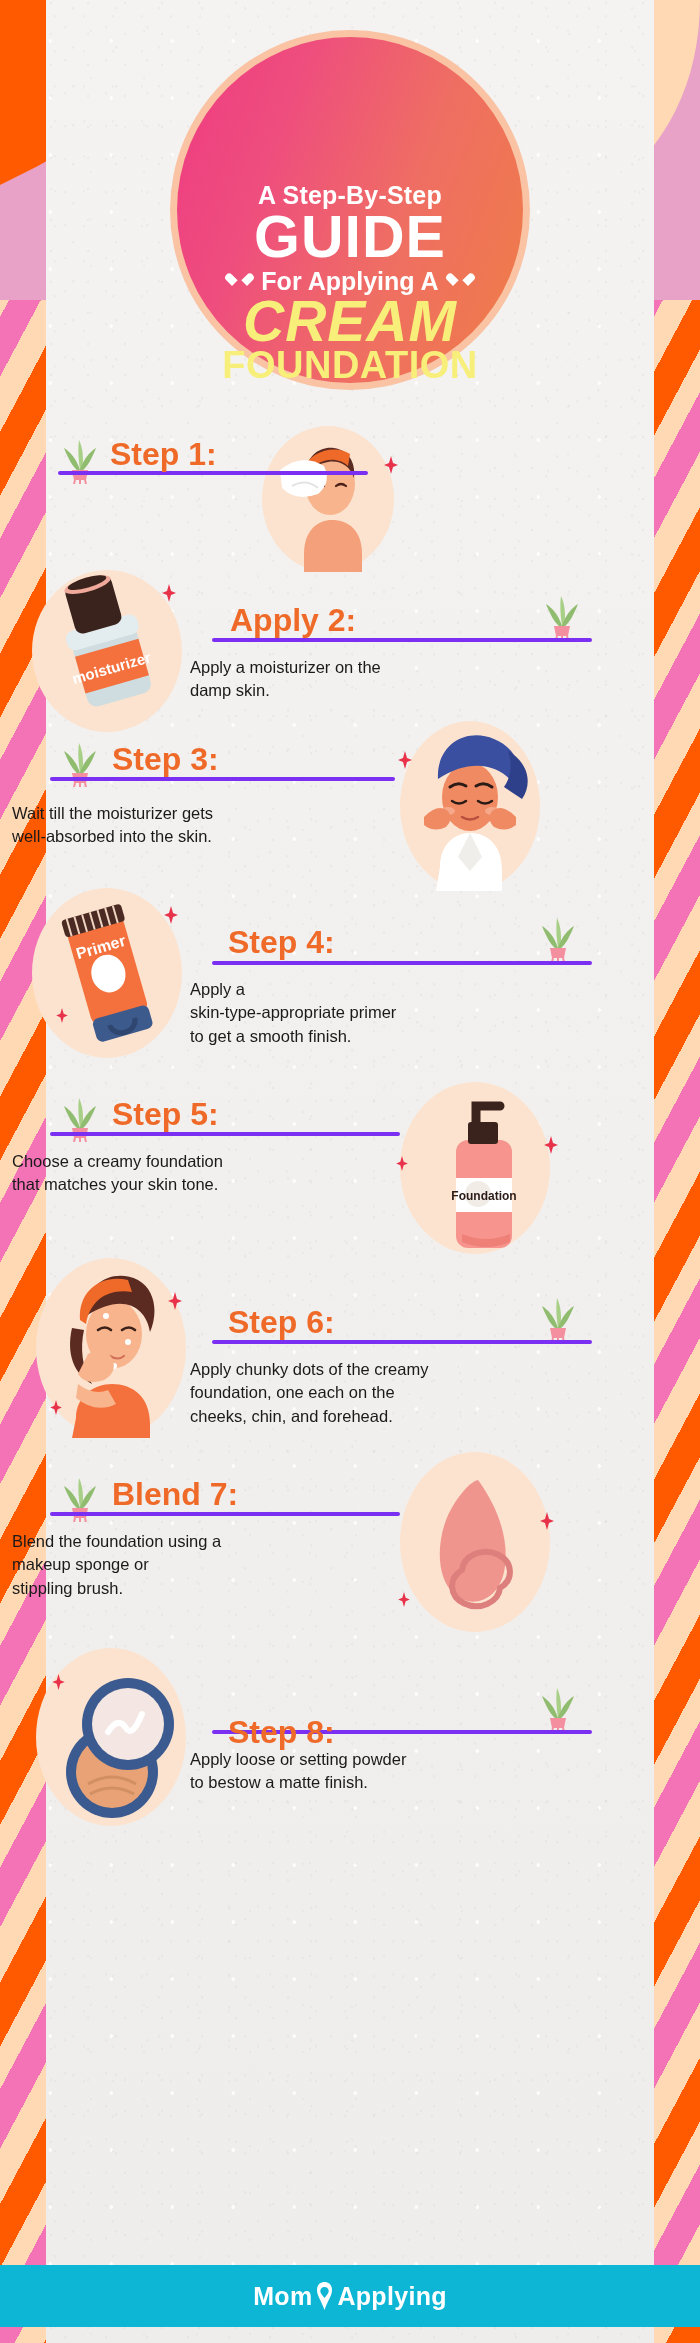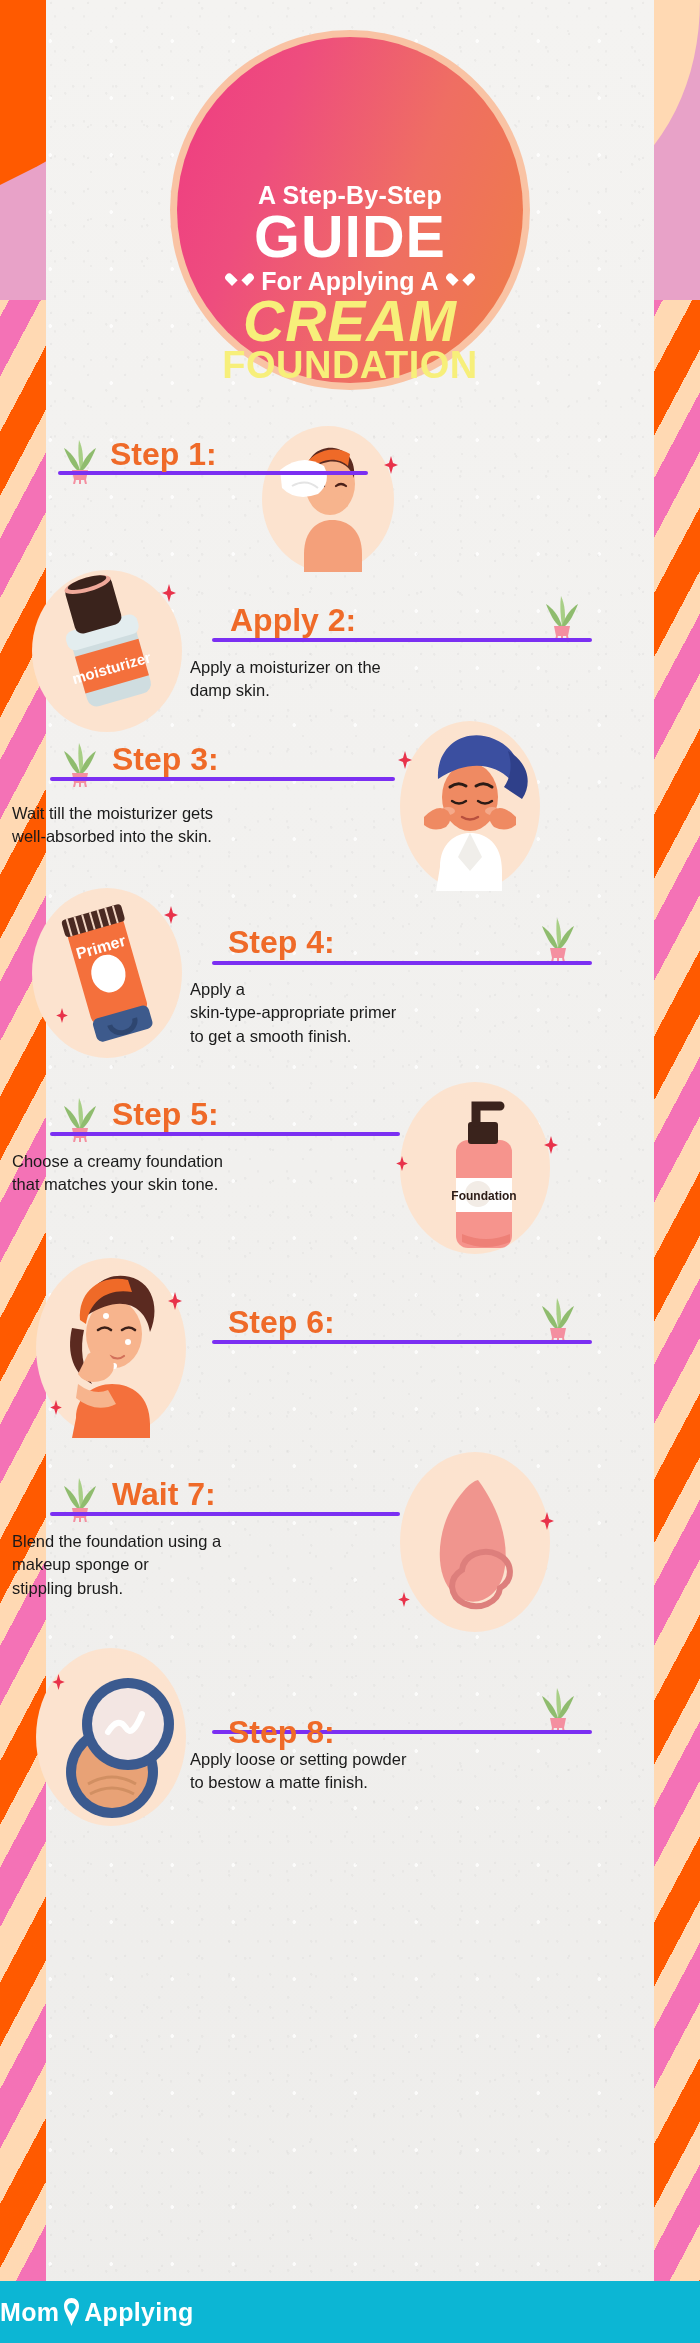--- a/index.html
+++ b/index.html
@@ -116,22 +116,22 @@
   .plant { position:absolute; width:44px; height:48px; }
   
   .bubble {
     position:absolute; border-radius:50%;
     background:#fce3cf;
   }
   .spark { position:absolute; }
 
   
   .footer {
-    position:absolute; left:0; bottom:0; width:700px; height:62px;
-    background:#0cb6d4; display:flex; align-items:center; justify-content:flex-start;
+    position:absolute; left:0; bottom:16px; width:700px; height:62px;
+    background:#0cb6d4; display:flex; align-items:center; justify-content:center;
   }
   .logo { display:flex; align-items:center; color:#fff; font-size:25px; font-weight:700; letter-spacing:.3px; }
   .logo .mark { width:21px; height:30px; margin:0 2px; position:relative; }
 </style>
 </head>
 <body>
 
 <div id="page">
 
   <div class="stripe-band left"></div>
@@ -397,34 +397,37 @@
         <span class="step-title">Step 6:</span>
       </div>
       <div class="rule" style="left:212px;top:100px;width:380px;"></div>
       <svg class="plant" style="left:536px;top:54px;" viewBox="0 0 44 48">
         <path d="M22 34 C18 22 12 16 6 12 C10 22 14 30 20 35 Z" fill="#8fbc6e"></path>
         <path d="M22 34 C20 20 20 12 21 4 C25 12 26 24 24 35 Z" fill="#a8cf86"></path>
         <path d="M22 34 C26 22 32 16 38 12 C34 22 30 30 24 35 Z" fill="#8fbc6e"></path>
         <path d="M14 34 h16 l-2 10 h-12 Z" fill="#f48fa0"></path>
         <path d="M17 44 l-1 4 M22 44 l0 4 M27 44 l1 4" stroke="#f48fa0" stroke-width="2" fill="none"></path>
       </svg>
+      <div class="body-text" style="left:190px;top:118px;width:380px;">Apply chunky dots of the creamy
+foundation, one each on the
+cheeks, chin, and forehead.</div>
     </div>
   </div>
 
   <div class="step" style="top:1440px;height:190px;">
     <div class="step-inner">
       <svg class="plant" style="left:58px;top:34px;" viewBox="0 0 44 48">
         <path d="M22 34 C18 22 12 16 6 12 C10 22 14 30 20 35 Z" fill="#8fbc6e"></path>
         <path d="M22 34 C20 20 20 12 21 4 C25 12 26 24 24 35 Z" fill="#a8cf86"></path>
         <path d="M22 34 C26 22 32 16 38 12 C34 22 30 30 24 35 Z" fill="#8fbc6e"></path>
         <path d="M14 34 h16 l-2 10 h-12 Z" fill="#f48fa0"></path>
         <path d="M17 44 l-1 4 M22 44 l0 4 M27 44 l1 4" stroke="#f48fa0" stroke-width="2" fill="none"></path>
       </svg>
       <div class="headline" style="left:112px;top:38px;">
-        <span class="step-title">Wait 7:</span>
+        <span class="step-title">Blend 7:</span>
       </div>
       <div class="rule" style="left:50px;top:72px;width:350px;"></div>
       <div class="body-text" style="left:12px;top:90px;width:330px;">Blend the foundation using a
 makeup sponge or
 stippling brush.</div>
 
       <div class="bubble" style="left:400px;top:12px;width:150px;height:180px;">
         <svg viewBox="0 0 150 180" width="150" height="180">
           <path d="M78 28 C100 58 110 92 104 120 C98 148 72 158 54 142 C34 124 36 80 54 52 C62 40 70 30 78 28 Z" fill="#f0958e"></path>
           <path d="M62 118 a24 20 0 1 0 38 18 a24 20 0 1 0 -38 -18 Z" fill="none" stroke="#dd7f7c" stroke-width="6"></path>

